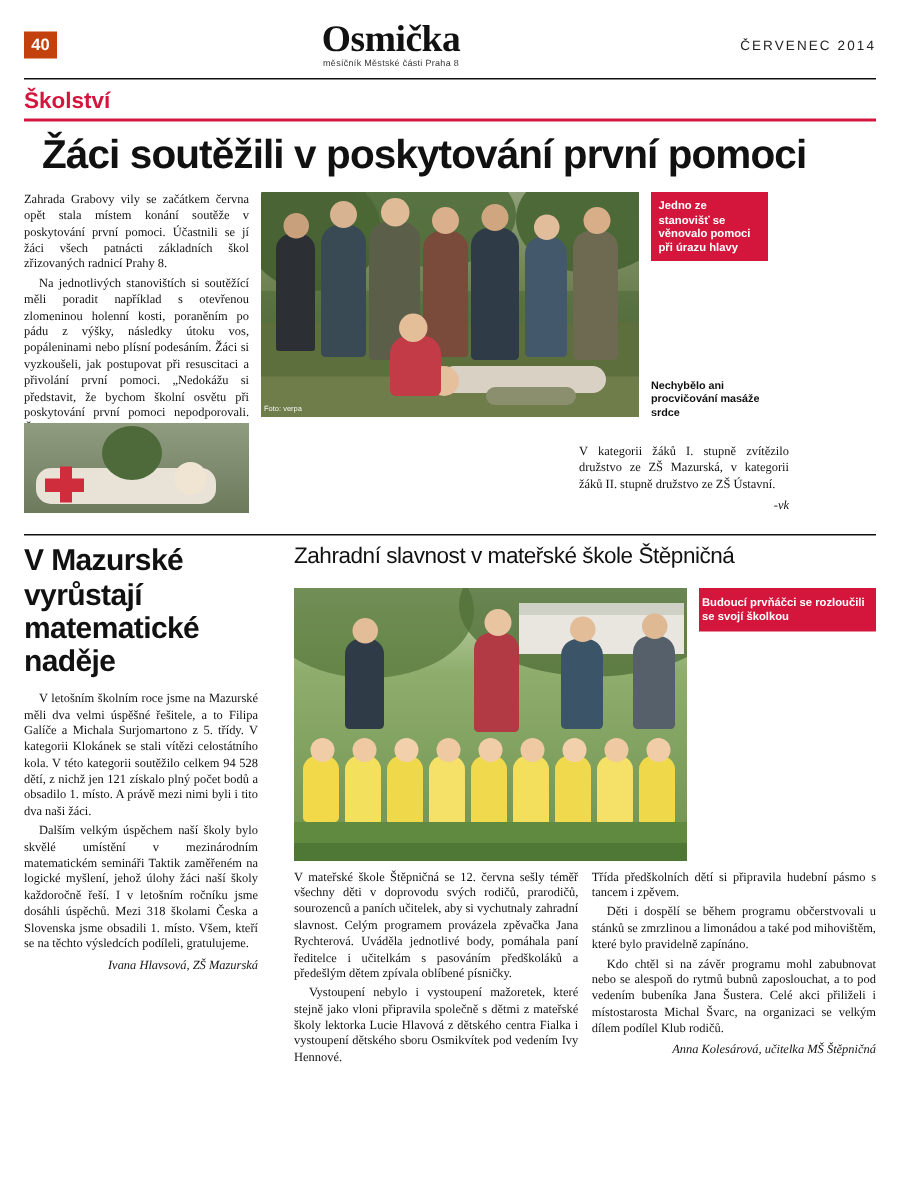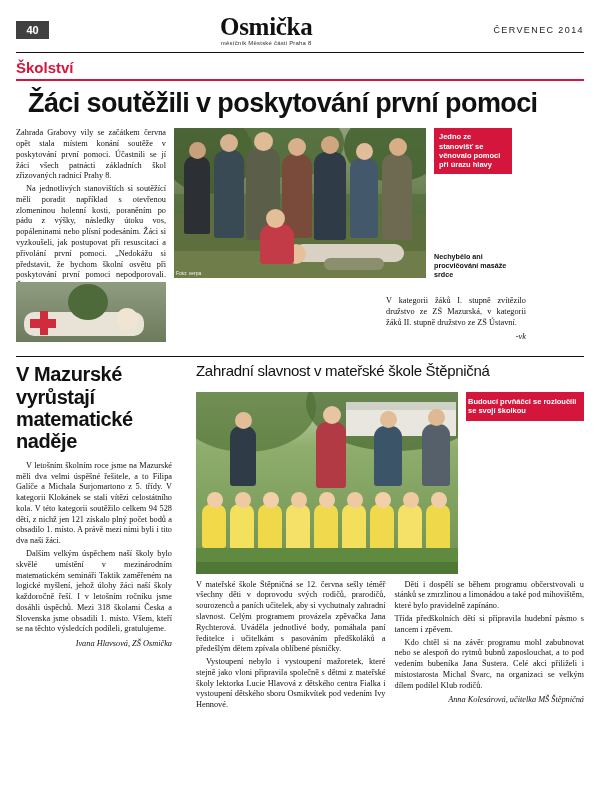--- a/index.html
+++ b/index.html
@@ -13,24 +13,24 @@
     position: relative;
   }
   .page { width: 600px; height: 800px; position: relative; padding: 0 16px; }
 
   
   .masthead {
     display: flex; align-items: center; justify-content: space-between;
     padding-top: 14px; padding-bottom: 4px;
   }
   .page-num {
-    background: #404040; color: #fff;
+    background: #c2410c; color: #fff;
     font-family: "Liberation Sans", sans-serif;
     font-size: 11px; font-weight: bold;
-    width: 33px; height: 18px; line-height: 18px; text-align: center;
+    width: 22px; height: 18px; line-height: 18px; text-align: center;
   }
   .logo-wrap { text-align: center; flex: 1; margin-left: -10px; }
   .logo-title {
     font-family: "Liberation Serif", serif;
     font-size: 25px; font-weight: bold; letter-spacing: -0.3px;
     line-height: 1.0;
   }
   .logo-sub {
     font-family: "Liberation Sans", sans-serif;
     font-size: 6px; letter-spacing: .2px; color: #333; margin-top: 1px;
@@ -228,21 +228,21 @@
   </div>
 
   <div class="rule-thin"></div>
 
   <div class="lower">
 
     <div class="lower-left">
       <div class="headline2">V Mazurské vyrůstají matematické naděje</div>
       <p class="body">V letošním školním roce jsme na Mazurské měli dva velmi úspěšné řešitele, a to Filipa Galíče a Michala Surjomartono z 5. třídy. V kategorii Klokánek se stali vítězi celostátního kola. V této kategorii soutěžilo celkem 94 528 dětí, z nichž jen 121 získalo plný počet bodů a obsadilo 1. místo. A právě mezi nimi byli i tito dva naši žáci.</p>
       <p class="body">Dalším velkým úspěchem naší školy bylo skvělé umístění v mezinárodním matematickém semináři Taktik zaměřeném na logické myšlení, jehož úlohy žáci naší školy každoročně řeší. I v letošním ročníku jsme dosáhli úspěchů. Mezi 318 školami Česka a Slovenska jsme obsadili 1. místo. Všem, kteří se na těchto výsledcích podíleli, gratulujeme.</p>
-      <div class="sig">Ivana Hlavsová, ZŠ Osmička</div>
+      <div class="sig">Ivana Hlavsová, ZŠ Mazurská</div>
     </div>
 
     <div class="lower-right">
       <div class="headline3">Zahradní slavnost v mateřské škole Štěpničná</div>
 
       <div class="mid-photo-row">
         <div class="photo-kids">
           <div class="rect" style="inset:0;background:linear-gradient(#c8d6b4 0%, #8fae6e 30%, #6f9150 100%);"></div>
 
           <div class="blob" style="left:-20px;top:-30px;width:140px;height:90px;background:#5b7c3e;opacity:.8;"></div>
@@ -286,22 +286,22 @@
           <div class="cap-red-right">Budoucí prvňáčci se rozloučili se svojí školkou</div>
         </div>
       </div>
 
       <div class="cols2">
         <div>
           <p class="body noind">V mateřské škole Štěpničná se 12. června sešly téměř všechny děti v doprovodu svých rodičů, prarodičů, sourozenců a paních učitelek, aby si vychutnaly zahradní slavnost. Celým programem provázela zpěvačka Jana Rychterová. Uváděla jednotlivé body, pomáhala paní ředitelce i učitelkám s pasováním předškoláků a předešlým dětem zpívala oblíbené písničky.</p>
           <p class="body">Vystoupení nebylo i vystoupení mažoretek, které stejně jako vloni připravila společně s dětmi z mateřské školy lektorka Lucie Hlavová z dětského centra Fialka i vystoupení dětského sboru Osmikvítek pod vedením Ivy Hennové.</p>
         </div>
         <div>
+          <p class="body noind">Třída předškolních dětí si připravila hudební pásmo s tancem i zpěvem.</p>
           <p class="body">Děti i dospělí se během programu občerstvovali u stánků se zmrzlinou a limonádou a také pod mihovištěm, které bylo pravidelně zapínáno.</p>
-          <p class="body noind">Třída předškolních dětí si připravila hudební pásmo s tancem i zpěvem.</p>
           <p class="body">Kdo chtěl si na závěr programu mohl zabubnovat nebo se alespoň do rytmů bubnů zaposlouchat, a to pod vedením bubeníka Jana Šustera. Celé akci přiliželi i místostarosta Michal Švarc, na organizaci se velkým dílem podílel Klub rodičů.</p>
           <div class="sig">Anna Kolesárová, učitelka MŠ Štěpničná</div>
         </div>
       </div>
     </div>
   </div>
 
   <div style="position:absolute; left:186px; top:296px; width:180px;">
     
   </div>

